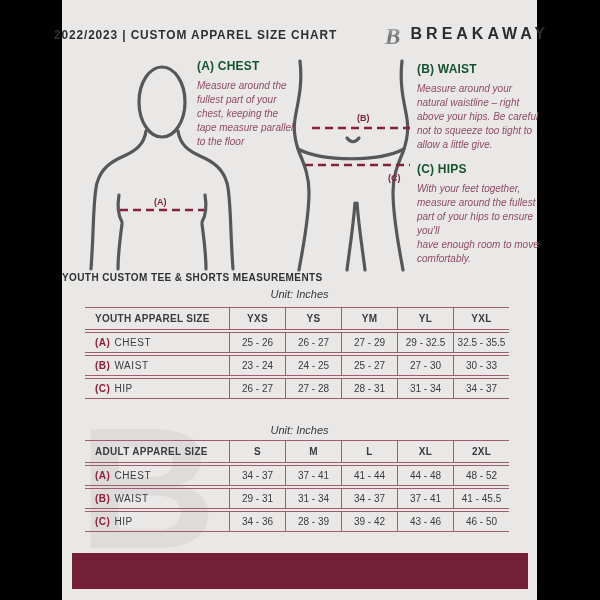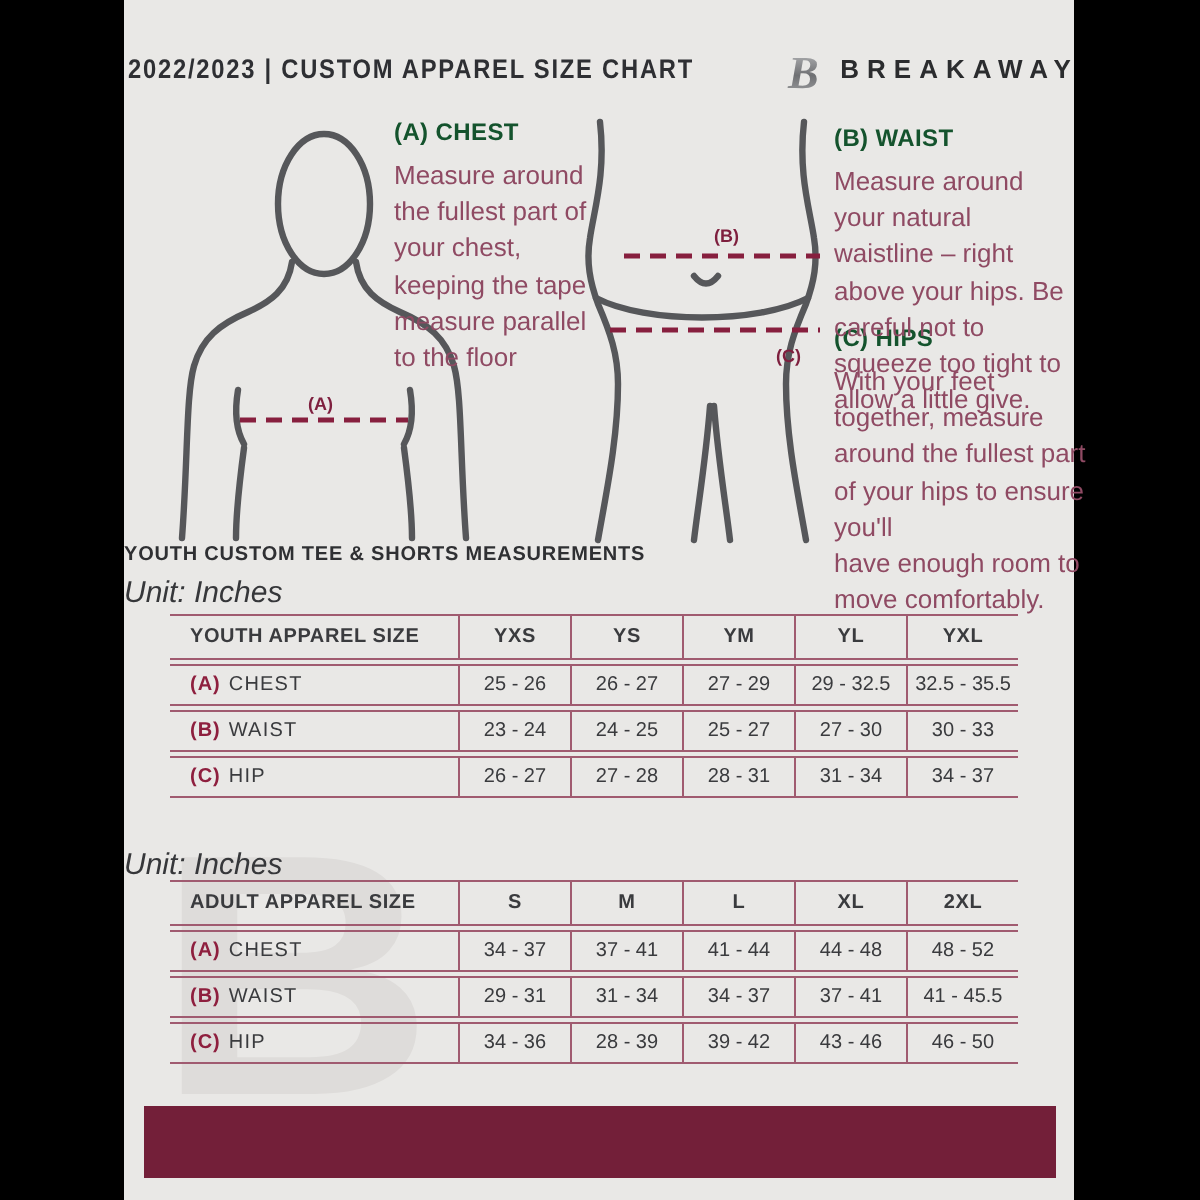--- a/index.html
+++ b/index.html
@@ -7,40 +7,40 @@
               font-family:"Liberation Sans", sans-serif; }
   .doc { position:absolute; left:62px; top:0; width:475px; height:600px;
          background:#e9e8e6; }
 
   
   .doc-header { position:absolute; top:20px; left:26px; right:22px; height:28px;
                 display:flex; justify-content:center; align-items:center; z-index:3; }
   .doc-title { font-size:13.5px; font-weight:700; color:#2e2f33; letter-spacing:1px;
                transform:scaleX(.88); transform-origin:left center; white-space:nowrap; }
   .brand { display:flex; align-items:center; gap:7px; }
-  .brand-name { font-size:13px; font-weight:700; letter-spacing:4px; color:#2b2c2e; }
+  .brand-name { font-size:16px; font-weight:700; letter-spacing:4px; color:#2b2c2e; }
 
   
   .figures { position:absolute; inset:0; z-index:1; }
   .fig-svg { position:absolute; overflow:visible; }
   .fig-stroke { fill:none; stroke:#56575a; stroke-width:3.2; stroke-linecap:round; }
   .dash { stroke:#871f3e; stroke-width:2.4; stroke-dasharray:8 5; fill:none; }
   .fig-label { font-size:9px; font-weight:700; fill:#7e1f3e;
                font-family:"Liberation Sans", sans-serif; }
   .instr { position:absolute; z-index:2; }
   .instr h3 { font-size:12px; font-weight:700; color:#14532d; margin-bottom:6px;
               letter-spacing:.2px; }
-  .instr p { font-size:13px; font-weight:500; color:#8f4a63;
+  .instr p { font-size:10px; font-style:italic; font-weight:500; color:#8f4a63;
              line-height:1.4; white-space:pre-line; }
 
   
   .tbl-title { position:absolute; left:0; width:100%; text-align:left;
                font-size:10px; font-weight:700; color:#2f3033; letter-spacing:.4px; z-index:1; }
-  .tbl-unit  { position:absolute; left:0; width:100%; 
-               font-size:15px; font-style:italic; color:#36373a; z-index:1; }
+  .tbl-unit  { position:absolute; left:0; width:100%; text-align:center;
+               font-size:11px; font-style:italic; color:#36373a; z-index:1; }
   .grid { position:absolute; left:23px; width:424px; z-index:1; }
   .trow { display:grid; grid-template-columns:144px repeat(5,56px);
           border-top:1.2px solid #a05b70; border-bottom:1.2px solid #a05b70;
           margin-bottom:2px; height:21px; }
   .trow.thead { height:23px; }
   .tcell { display:flex; align-items:center; justify-content:center;
            border-left:1.2px solid #a05b70; font-size:10px; color:#3a3b3e; }
   .tcell.tlabel { border-left:none; justify-content:flex-start; padding-left:10px;
                   font-size:9.5px; letter-spacing:.5px; color:#3a3b3e; }
   .thead .tcell { font-weight:700; font-size:10px; letter-spacing:.3px; }

